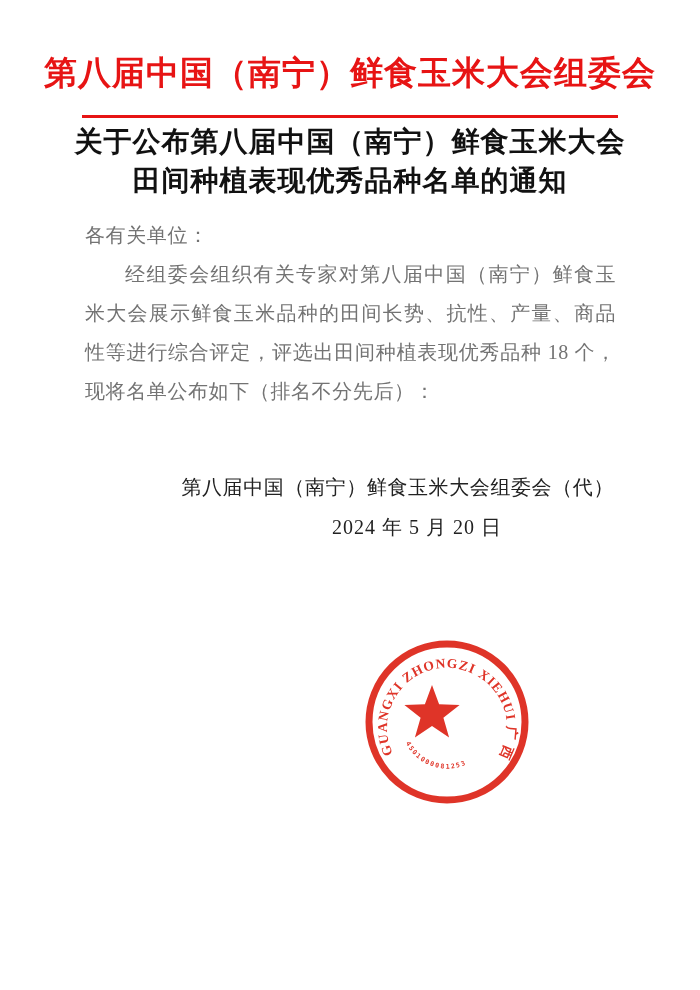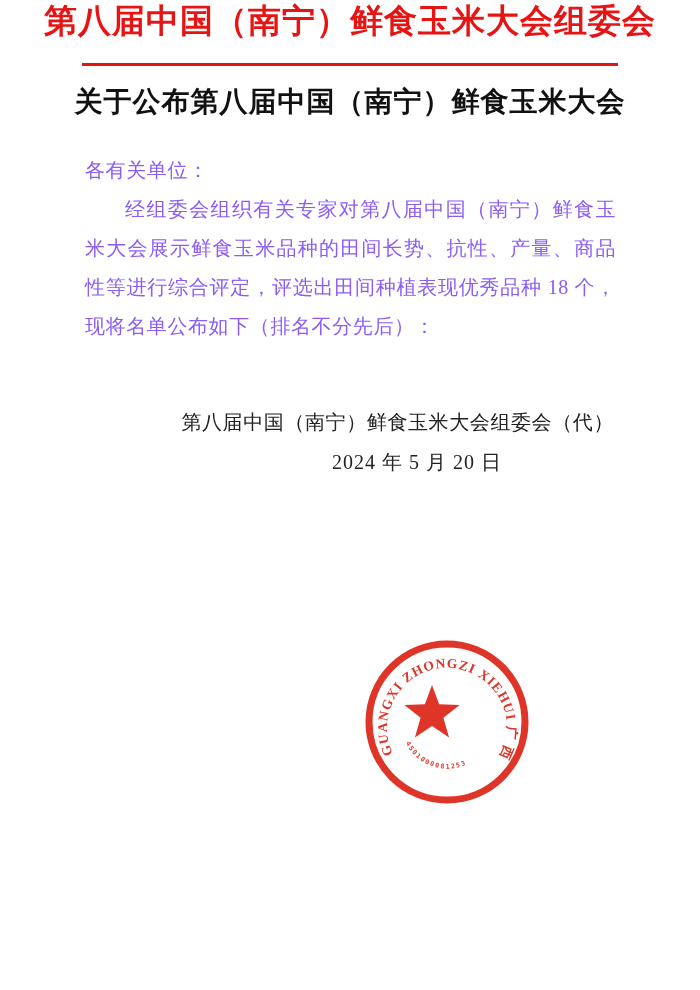--- a/index.html
+++ b/index.html
@@ -7,48 +7,49 @@
   .page {
     position:relative;
     width:700px; height:990px;
     margin:0 auto;
     background:#ffffff;
     font-family:"Liberation Serif","DejaVu Serif",serif;
     color:#1c1c1c;
     overflow:hidden;
   }
   .org-title {
+    padding-top:52px;
     text-align:center;
     font-size:33px;
     font-weight:bold;
     letter-spacing:1px;
     color:#e71414;
     line-height:1.3;
   }
   .red-rule {
     margin:20px 82px 0 82px;
     border:none;
     border-top:3px solid #e71414;
     height:0;
   }
   .doc-title {
-    margin-top:16px;
+    margin-top:4px;
     text-align:center;
     font-size:28px;
     font-weight:bold;
     color:#111111;
     line-height:39px;
     letter-spacing:1px;
   }
   .body-block {
-    margin:30px 84px 0 85px;
+    margin:16px 84px 0 85px;
     font-size:20px;
     line-height:39px;
     letter-spacing:0.6px;
-    color:#8b5cf6;
+    color:#737373;
   }
   .body-block p {
     text-align:justify;
     text-justify:inter-character;
   }
   .body-block p.indent { text-indent:2em; }
   .salutation { text-align:left; }
   .signature-line {
     margin-top:56px;
     font-size:20px;
@@ -79,20 +80,21 @@
 <body>
 
 <div class="page">
 
   <div class="org-title">第八届中国（南宁）鲜食玉米大会组委会</div>
 
   <hr class="red-rule">
 
   <div class="doc-title">
     <div>关于公布第八届中国（南宁）鲜食玉米大会</div>
+    <div>田间种植表现优秀品种名单的通知</div>
   </div>
 
   <div class="body-block">
     <p class="salutation">各有关单位：</p>
     <p class="indent">经组委会组织有关专家对第八届中国（南宁）鲜食玉米大会展示鲜食玉米品种的田间长势、抗性、产量、商品性等进行综合评定，评选出田间种植表现优秀品种 18 个，现将名单公布如下（排名不分先后）：</p>
   </div>
 
   <div class="signature-line">第八届中国（南宁）鲜食玉米大会组委会（代）</div>
 
   <div class="date-line">2024 年 5 月 20 日</div>

